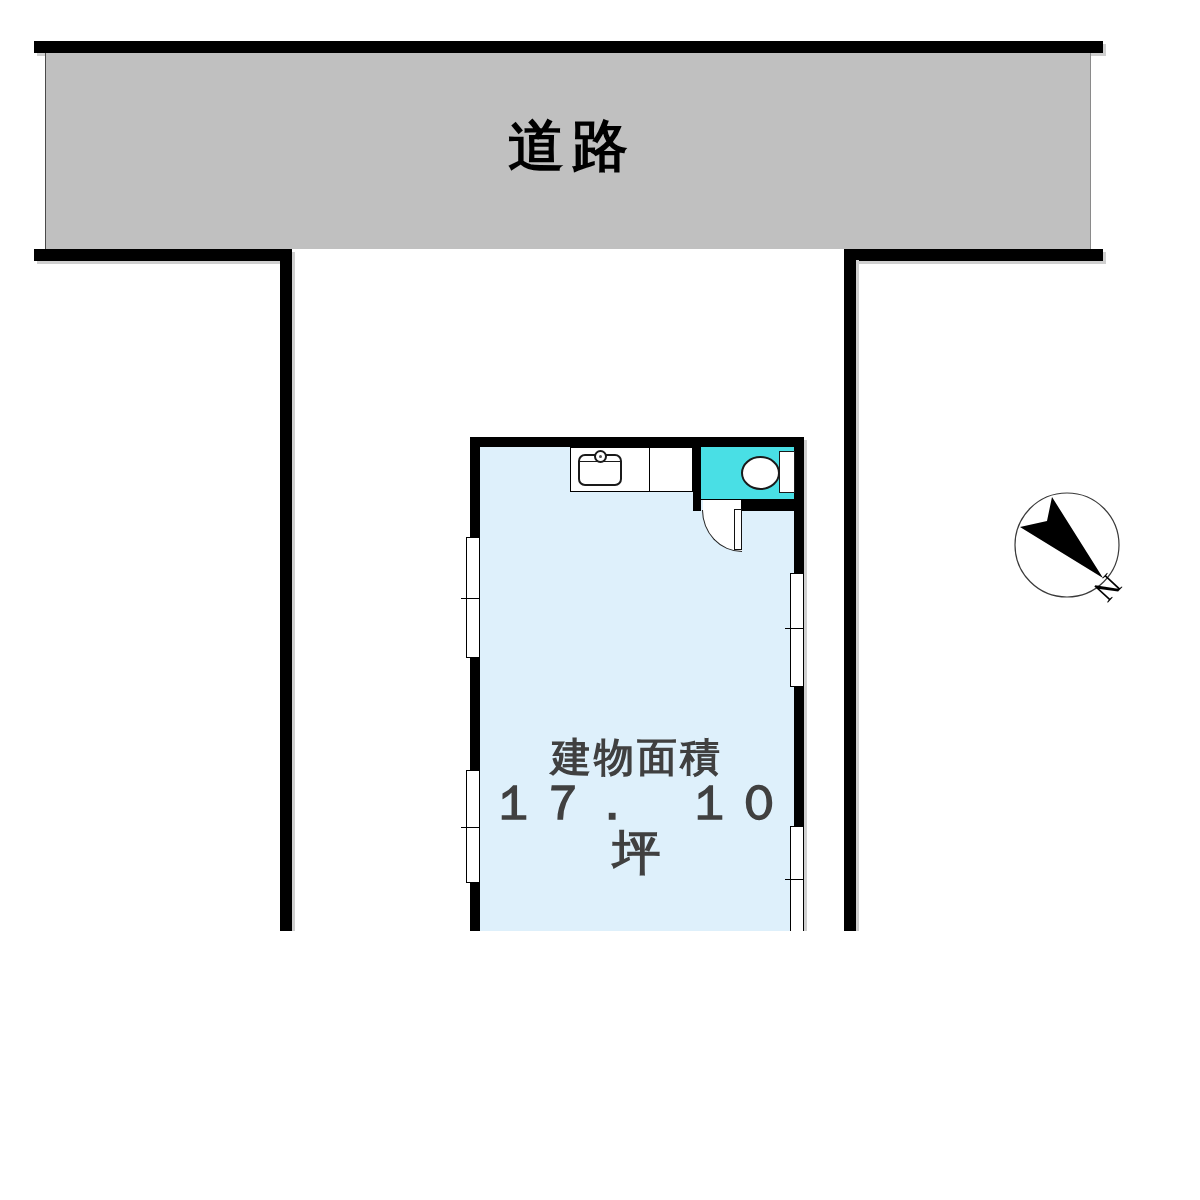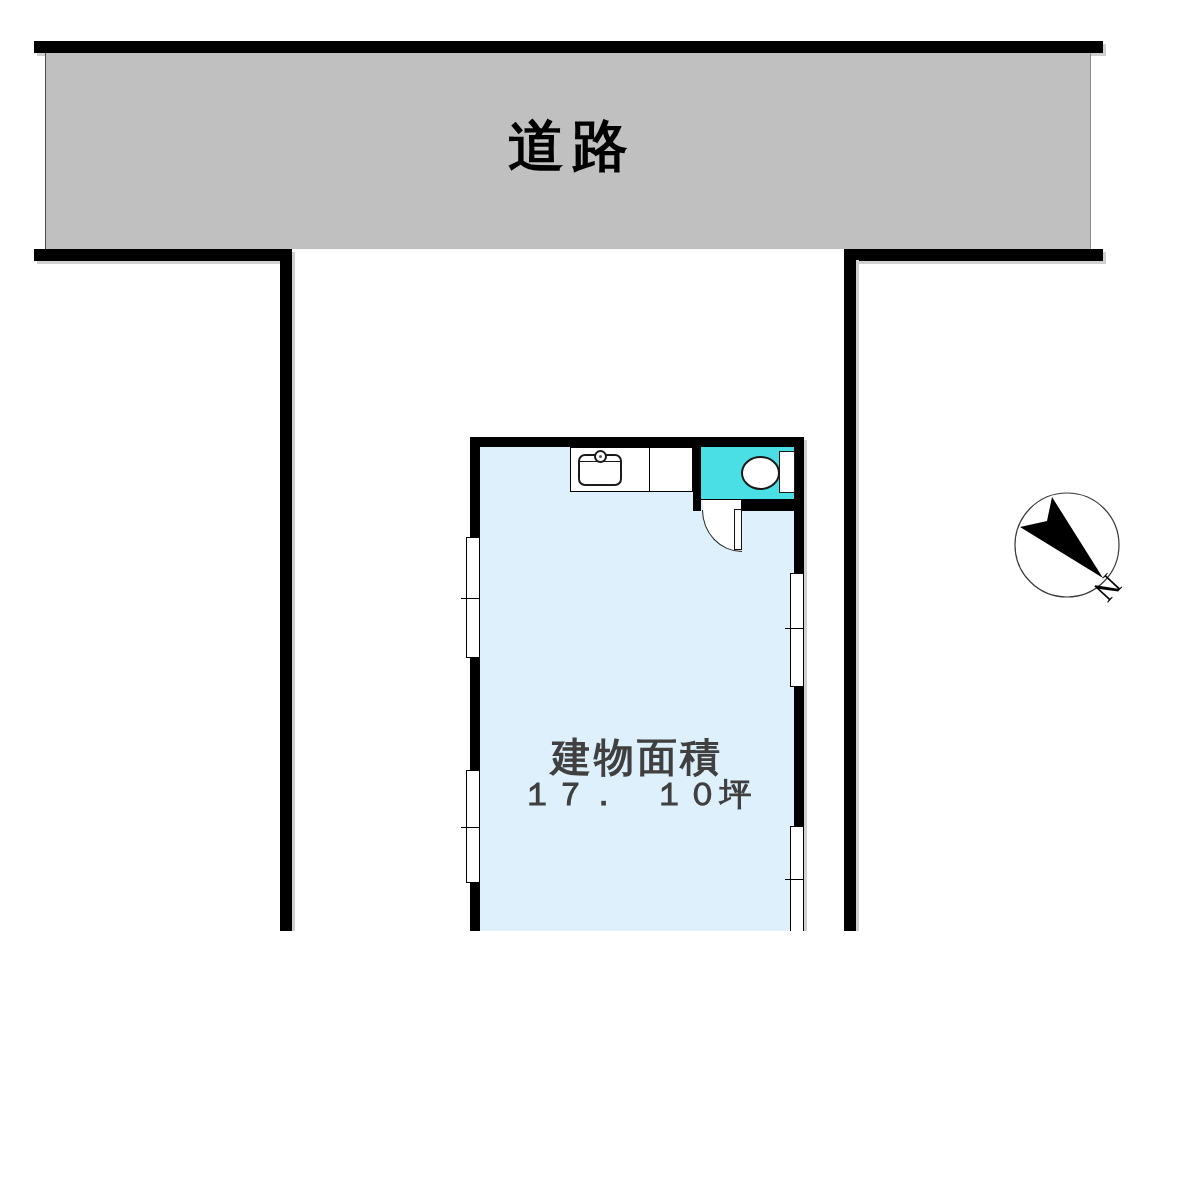--- a/index.html
+++ b/index.html
@@ -64,21 +64,21 @@
   .win-l1{left:466px;top:537px;width:14px;height:121px;}
   .win-l2{left:466px;top:770px;width:14px;height:113px;}
   .win-r1{left:790px;top:573px;width:14px;height:114px;}
   .win-r2{left:790px;top:826px;width:14px;height:106px;}
   .win-divider{position:absolute;left:0;right:0;height:1px;background:#000;}
   .win-tick{position:absolute;left:-6px;width:6px;height:1px;background:#000;}
 
   
   .area-label{left:470px;top:736px;width:334px;text-align:center;color:#404040;line-height:1.05;}
   .area-line1{font-size:40px;font-weight:900;letter-spacing:3px;}
-  .area-line2{font-size:32px;font-weight:900;letter-spacing:1px;}
+  .area-line2{font-size:48px;font-weight:900;letter-spacing:1px;}
 
   
   .compass{left:1011px;top:487px;width:120px;height:120px;}
 </style>
 </head>
 <body>
 
 <div class="canvas">
 
   <div class="abs bar road-top-bar"></div>

